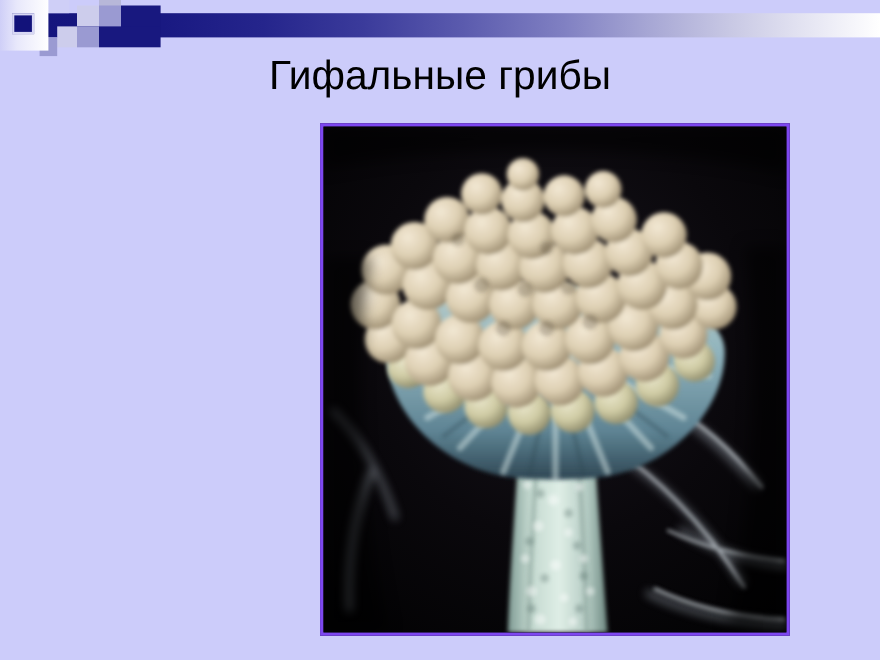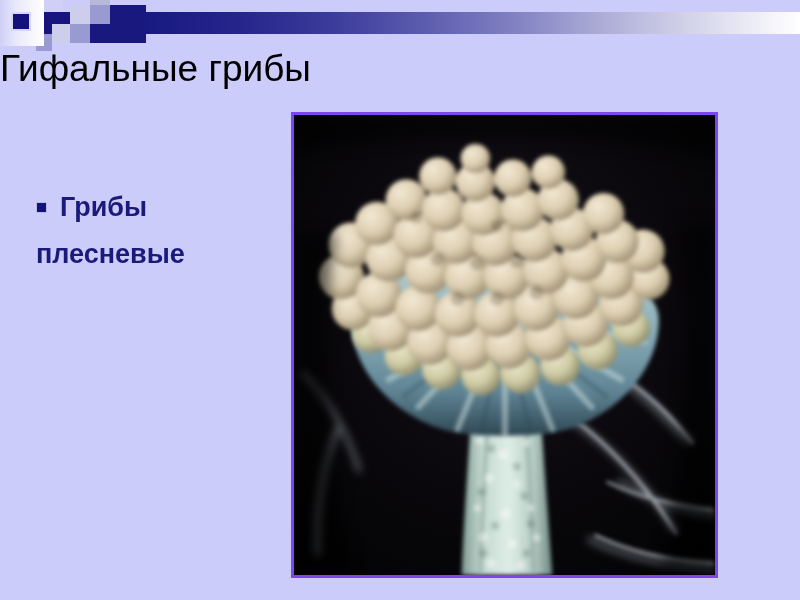--- a/index.html
+++ b/index.html
@@ -94,21 +94,21 @@
     width: 36px; height: 19px;
     background: #18187f;
   }
 
   
   #title {
     position: absolute;
     left: 0px;
     top: 46px;
     width: 800px;
-    text-align: left;
+    text-align: center;
     font-size: 37px;
     line-height: 46px;
     color: #000000;
     letter-spacing: 0px;
     white-space: nowrap;
   }
 
   
   #body-list {
     position: absolute;
@@ -167,23 +167,20 @@
   <div id="deco-sq-lightblue-b" class="deco-sq"></div>
   <div id="deco-sq-periw-b" class="deco-sq"></div>
   <div id="deco-sq-lightblue-a" class="deco-sq"></div>
   <div id="deco-sq-periw-a" class="deco-sq"></div>
   <div id="deco-sq-lilac-tall" class="deco-sq"></div>
   <div id="deco-sq-white-panel" class="deco-sq"></div>
   <div id="deco-sq-navy" class="deco-sq"></div>
 
   <div id="title">Гифальные грибы</div>
 
-  <div id="body-list">
-    <div class="bullet-row"><span class="bullet-marker"></span><span>Грибы плесневые</span></div>
-  </div>
 
   <div id="picture-frame">
     <div id="picture-inner">
       <svg id="micrograph" viewBox="0 0 427 466" preserveAspectRatio="none">
         <defs>
           <radialGradient id="bgGlow" cx="50%" cy="40%" r="75%">
             <stop offset="0%" stop-color="#17141c"></stop>
             <stop offset="55%" stop-color="#0a080c"></stop>
             <stop offset="100%" stop-color="#020203"></stop>
           </radialGradient>

